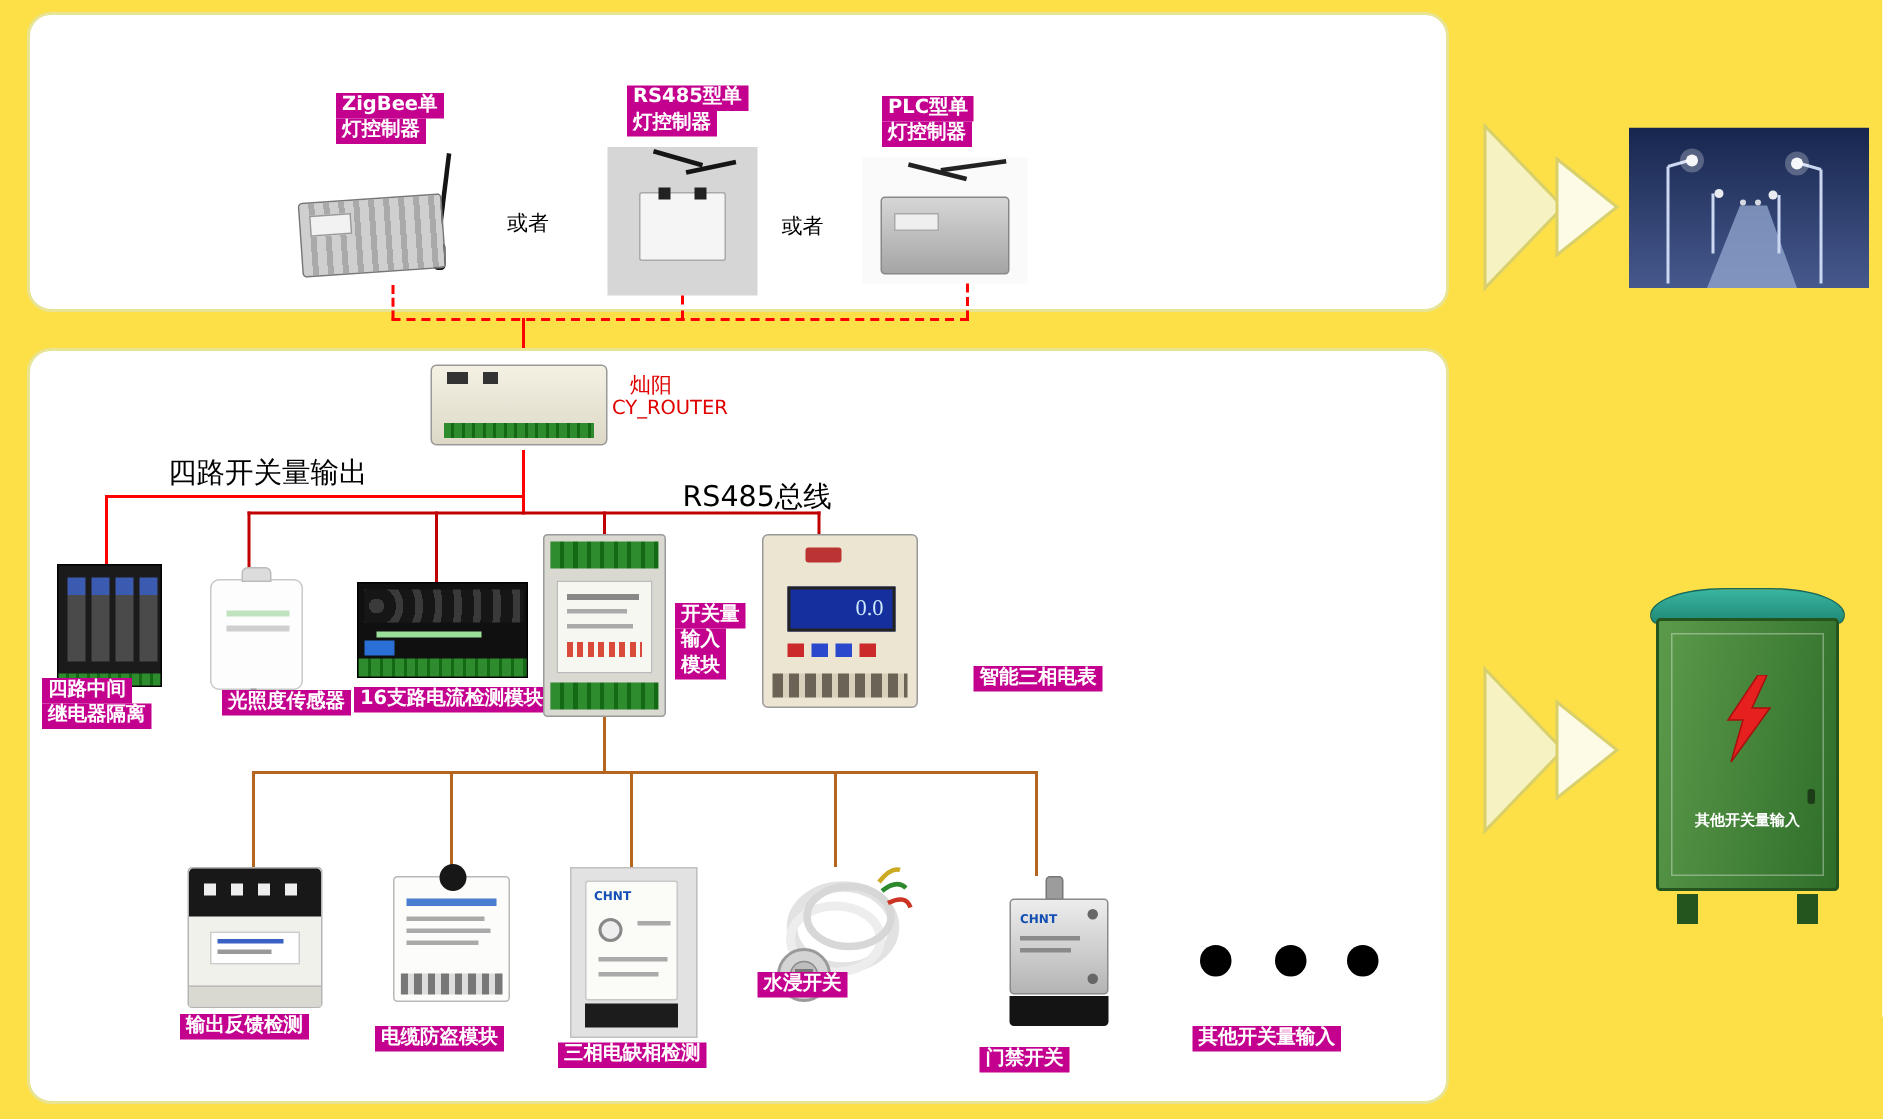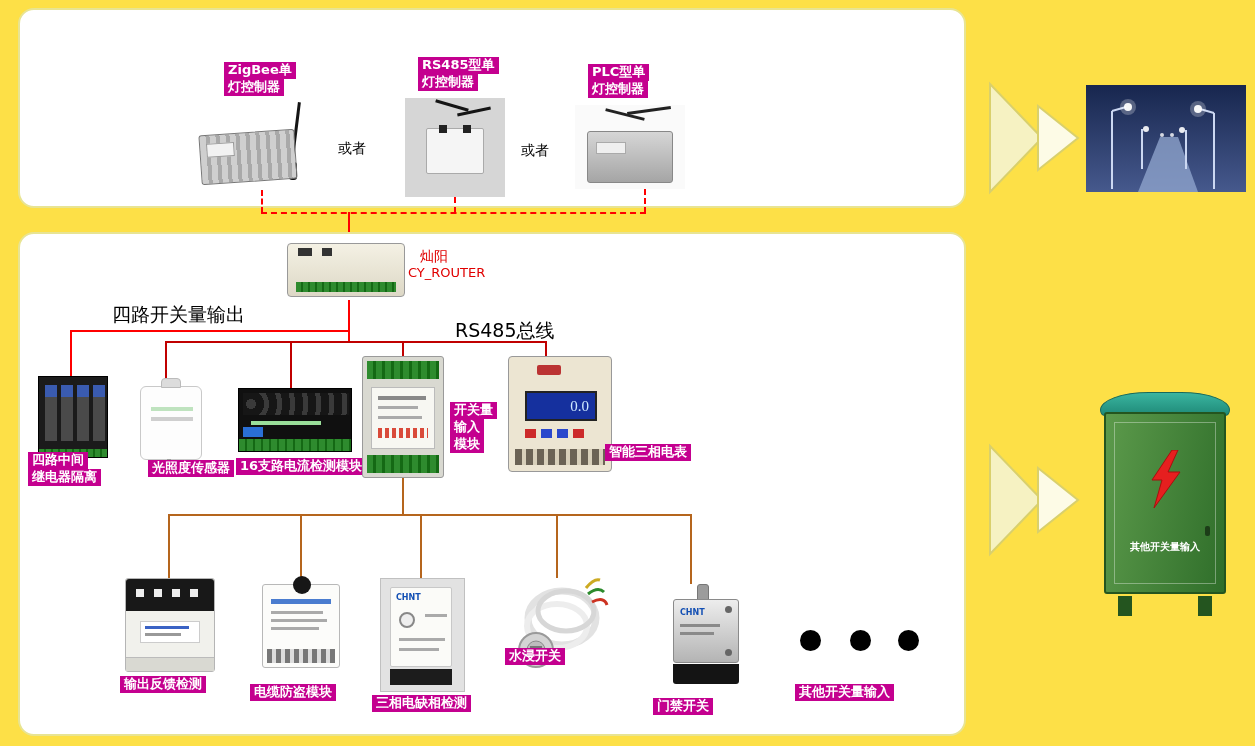--- a/index.html
+++ b/index.html
@@ -148,21 +148,21 @@
 
   <div class="dev" style="left:508px;top:356px;width:104px;height:116px;background:#ece5d2;border:1px solid #999;border-radius:4px">
     <div class="abs" style="left:28px;top:8px;width:24px;height:10px;background:#b33;border-radius:2px"></div>
     <div class="abs lcd" style="left:16px;top:34px;width:72px;height:30px;background:#15309e;border:2px solid #222;color:#cfeaff;font-size:15px;text-align:right;padding:5px 6px 0 0">0.0</div>
     <div class="abs" style="left:16px;top:72px;width:11px;height:9px;background:#cc2a2a"></div>
     <div class="abs" style="left:32px;top:72px;width:11px;height:9px;background:#2a48cc"></div>
     <div class="abs" style="left:48px;top:72px;width:11px;height:9px;background:#2a48cc"></div>
     <div class="abs" style="left:64px;top:72px;width:11px;height:9px;background:#cc2a2a"></div>
     <div class="abs" style="left:6px;bottom:6px;right:6px;height:16px;background:repeating-linear-gradient(90deg,#6b6355 0 7px,#d8d0ba 7px 11px)"></div>
   </div>
-  <div class="mlabel" style="left:605px;top:444px">
+  <div class="mlabel" style="left:649px;top:444px">
     <span>智能三相电表</span>
   </div>
 
   <div class="ln-o" style="left:402px;top:478px;width:2px;height:38px"></div>
   <div class="ln-o" style="left:168px;top:514px;width:524px;height:2px"></div>
   <div class="ln-o" style="left:168px;top:514px;width:2px;height:64px"></div>
   <div class="ln-o" style="left:300px;top:514px;width:2px;height:66px"></div>
   <div class="ln-o" style="left:420px;top:514px;width:2px;height:64px"></div>
   <div class="ln-o" style="left:556px;top:514px;width:2px;height:64px"></div>
   <div class="ln-o" style="left:690px;top:514px;width:2px;height:70px"></div>

